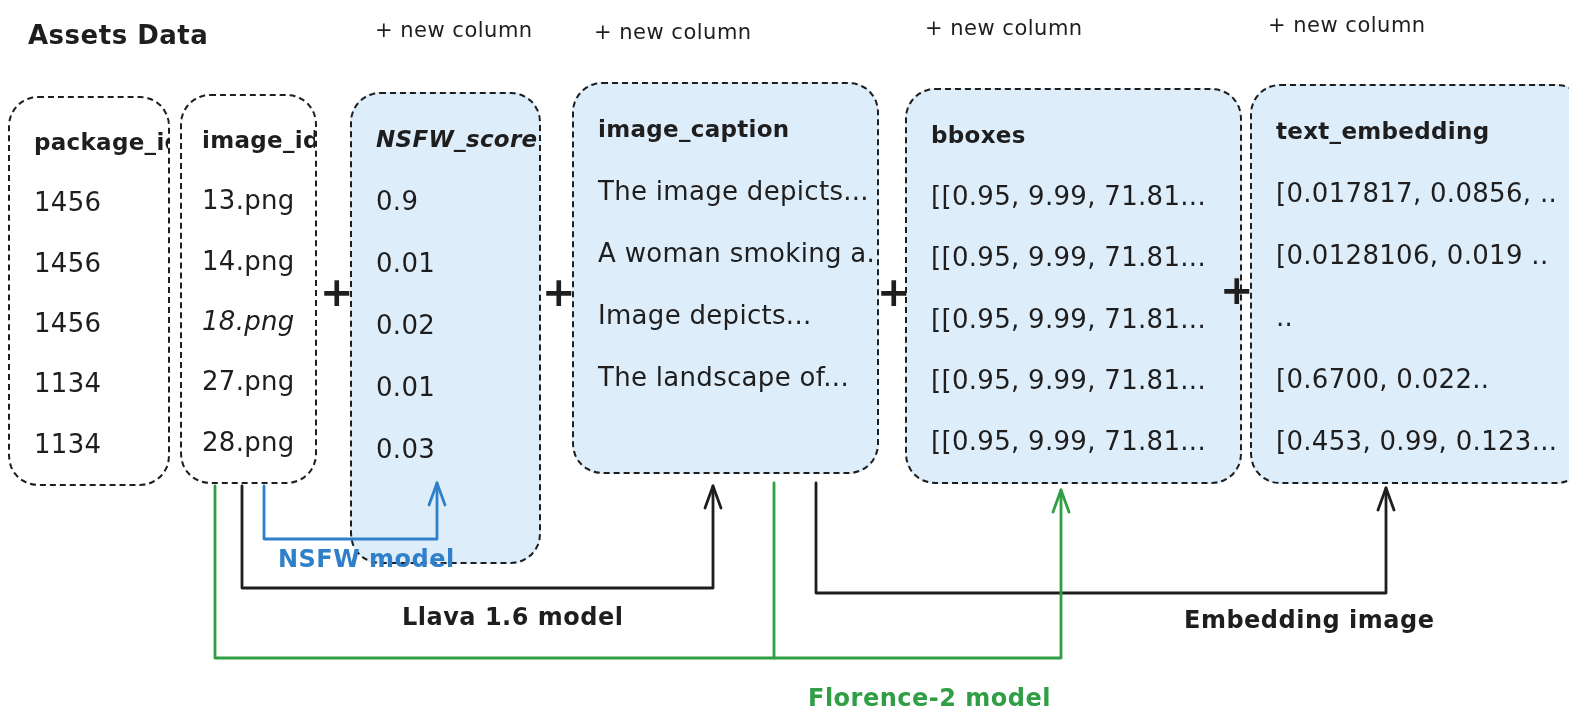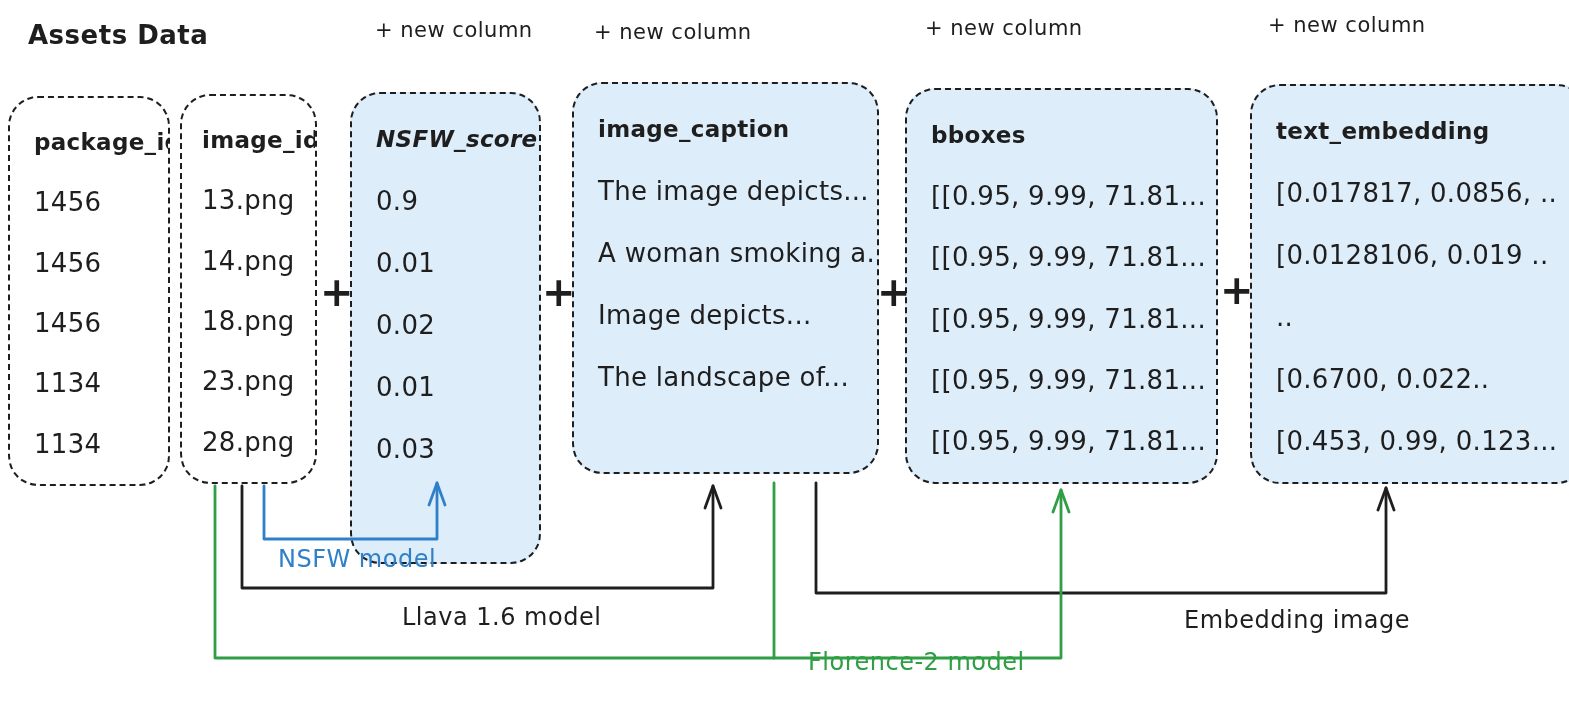--- a/index.html
+++ b/index.html
@@ -48,21 +48,21 @@
   .cell.header { font-weight: 600; font-size: 23px; }
   .cell.header.italic { font-style: italic; }
   .plus {
     font-size: 40px;
     font-weight: 900;
     line-height: 1;
     color: #1e1e1e;
   }
   .model-label {
     font-size: 24px;
-    font-weight: 400;
+    font-weight: 700;
     letter-spacing: 0.5px;
     white-space: nowrap;
     text-align: center;
   }
   .model-label.blue { color: #2f80c9; }
   .model-label.green { color: #2f9e44; }
   svg.connectors {
     position: absolute;
     left: 0; top: 0;
     width: 1569px; height: 716px;
@@ -86,43 +86,43 @@
     <div class="cell">1456</div>
     <div class="cell">1456</div>
     <div class="cell">1134</div>
     <div class="cell">1134</div>
   </div>
 
   <div class="abs col-box source" style="left:180px; top:94px; width:137px; height:390px;">
     <div class="cell header" style="padding-left:20px;">image_id</div>
     <div class="cell" style="padding-left:20px;">13.png</div>
     <div class="cell" style="padding-left:20px;">14.png</div>
-    <div class="cell" style="padding-left:20px;">18.png</div>
-    <div class="cell" style="padding-left:20px;">23.png</div>
+    <div class="cell" style="padding-left:20px;font-style:italic;">18.png</div>
+    <div class="cell" style="padding-left:20px;">27.png</div>
     <div class="cell" style="padding-left:20px;">28.png</div>
   </div>
 
   <div class="abs col-box new" style="left:350px; top:92px; width:191px; height:472px;">
     <div class="cell header italic">NSFW_score</div>
     <div class="cell">0.9</div>
     <div class="cell">0.01</div>
     <div class="cell">0.02</div>
     <div class="cell">0.01</div>
     <div class="cell">0.03</div>
   </div>
 
   <div class="abs col-box new" style="left:572px; top:82px; width:307px; height:392px;">
     <div class="cell header">image_caption</div>
     <div class="cell">The image depicts...</div>
     <div class="cell">A woman smoking a...</div>
     <div class="cell">Image depicts...</div>
     <div class="cell">The landscape of...</div>
   </div>
 
-  <div class="abs col-box new" style="left:905px; top:88px; width:313px; height:396px;justify-content:flex-end;">
+  <div class="abs col-box new" style="left:905px; top:88px; width:337px; height:396px;justify-content:flex-end;">
     <div class="cell header">bboxes</div>
     <div class="cell">[[0.95, 9.99, 71.81...</div>
     <div class="cell">[[0.95, 9.99, 71.81...</div>
     <div class="cell">[[0.95, 9.99, 71.81...</div>
     <div class="cell">[[0.95, 9.99, 71.81...</div>
     <div class="cell">[[0.95, 9.99, 71.81...</div>
   </div>
 
   <div class="abs col-box new" style="left:1250px; top:84px; width:337px; height:400px;">
     <div class="cell header">text_embedding</div>
@@ -158,15 +158,15 @@
     <g stroke="#2f9e44" stroke-width="2.8" fill="none" stroke-linecap="round" stroke-linejoin="round">
       <path d="M215 486 L215 658 L1061 658 L1061 490"></path>
       <path d="M774 483 L774 658"></path>
       <path d="M1053 512 L1061 490 L1069 512"></path>
     </g>
   </svg>
 
   <div class="abs model-label blue" style="left:278px; top:545px;">NSFW model</div>
   <div class="abs model-label" style="left:402px; top:603px;">Llava 1.6 model</div>
   <div class="abs model-label" style="left:1184px; top:606px;">Embedding image</div>
-  <div class="abs model-label green" style="left:808px; top:648px;">Florence-2 model</div>
+  <div class="abs model-label green" style="left:808px; top:684px;">Florence-2 model</div>
 
 </div>
 
 </body></html>

